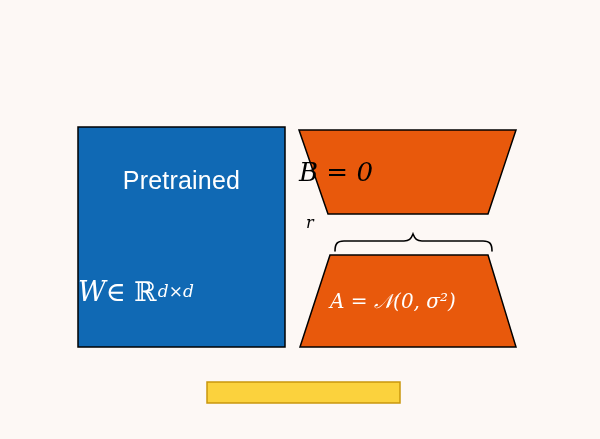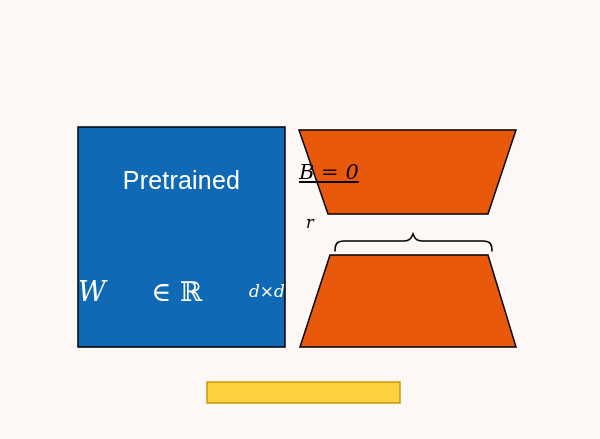--- a/index.html
+++ b/index.html
@@ -21,24 +21,23 @@
     height: 439px;
   }
   svg.shapes {
     position: absolute;
     top: 0; left: 0;
   }
   .label {
     position: absolute;
     display: flex;
     align-items: center;
-    justify-content: space-between;
+    justify-content: flex-start;
     text-align: center;
     pointer-events: none;
-    gap: 44px;
   }
   .serif-it {
     font-family: "DejaVu Serif", serif;
     font-style: italic;
   }
   .serif-up {
     font-family: "DejaVu Serif", serif;
     font-style: normal;
   }
   .pw-title {
@@ -62,22 +61,21 @@
   .pw-formula sup {
     font-size: 17px;
     margin-left: 1px;
   }
   .b-label {
     left: 299px;
     top: 130px;
     width: 217px;
     height: 84px;
     color: #000000;
-    font-size: 21px;
-    text-decoration: underline;
+    font-size: 26px;
   }
   .r-label {
     left: 306px;
     top: 212px;
     width: 214px;
     height: 20px;
     color: #000000;
     font-size: 16px;
   }
   .a-label {
@@ -114,14 +112,15 @@
   <div class="label pw-formula">
     <span class="serif-it">W</span>
       <span class="serif-up"> ∈ ℝ</span>
       <sup class="serif-it">d×d</sup>
   </div>
 
   <div class="label b-label serif-it">B = 0</div>
 
   <div class="label r-label serif-it">r</div>
 
+  <div class="label a-label serif-it">A = 𝒩(0, σ²)</div>
 
 </div>
 
 </body></html>

